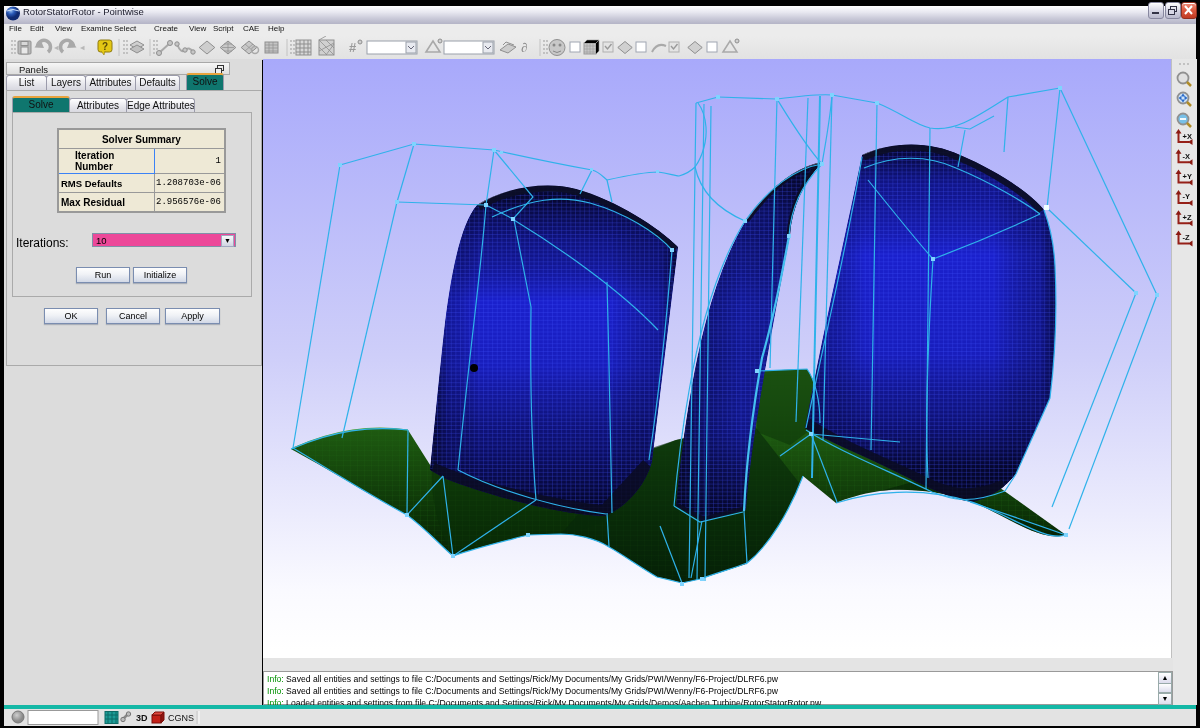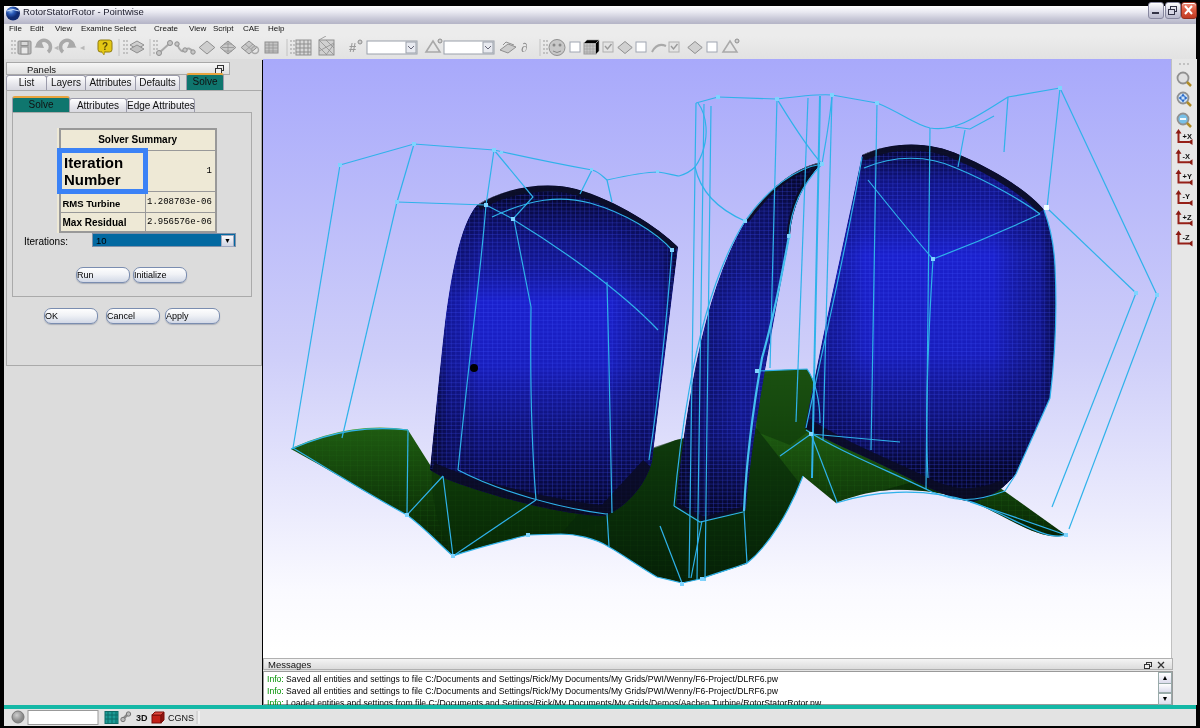--- a/index.html
+++ b/index.html
@@ -3,31 +3,31 @@
 html,body{margin:0;padding:0;width:1200px;height:728px;background:#010101;font-family:"Liberation Sans",sans-serif;overflow:hidden}
 .abs{position:absolute}
 #titlebar{left:4px;top:6px;width:1192px;height:18px;background:linear-gradient(#ffffff,#e7e7f0 35%,#c9c9d8 70%,#b4b4c6);border-bottom:1px solid #8f8fa0}
 #title{left:23px;top:6px;font-size:9.5px;font-weight:normal;color:#202030;letter-spacing:0px}
 .tbtn{top:2px;width:14px;height:15px;border:1px solid #8888a0;border-radius:3px;background:linear-gradient(#fdfdfe,#d8d8e6 50%,#b9b9cc);box-shadow:inset 0 1px 0 #fff}
 #closebtn{background:linear-gradient(#f0907e,#dd5b41 45%,#c13a22);border-color:#903020}
 #menubar{left:4px;top:24px;width:1192px;height:12px;background:#ececec;font-size:8px;color:#111}
 #menubar span{position:absolute;top:0px}
 #toolbar{left:4px;top:36px;width:1192px;height:23px;background:linear-gradient(#ececec,#e2e2e2);border-bottom:1px solid #cfcfcf}
 #leftpanel{left:4px;top:59px;width:258px;height:646px;background:#dcdcdc}
-#panelsbar{left:2px;top:3px;width:224px;height:13px;background:linear-gradient(#f6f6f6,#dedede);border:1px solid #a8a8a8;font-size:9.5px;color:#111;padding-left:20px;line-height:13px;box-sizing:border-box}
+#panelsbar{left:2px;top:3px;width:224px;height:13px;background:linear-gradient(#f6f6f6,#dedede);border:1px solid #a8a8a8;font-size:9.5px;color:#111;padding-left:12px;line-height:13px;box-sizing:border-box}
 .tab{position:absolute;font-size:10px;white-space:nowrap;overflow:hidden;color:#111;text-align:center;border:1px solid #9b9bab;border-bottom:none;border-radius:3px 3px 0 0;background:linear-gradient(#ffffff,#e4e4ea 60%,#d6d6de);line-height:14px}
 .tabactive{background:#0f766e;border-top:2px solid #e8a33d;line-height:13px}
 #viewport{left:263px;top:59px;width:908px;height:599px;background:linear-gradient(#a8a9fb,#ffffff)}
 #righttb{left:1171px;top:59px;width:25px;height:646px;background:#e7e7e7;border-left:1px solid #c0c0c0}
 #messages{left:263px;top:658px;width:910px;height:47px;background:#e4e4e4}
 #msgtitle{left:0;top:0;width:910px;height:12px;background:linear-gradient(#f4f4f4,#dcdcdc);border:1px solid #b0b0b0;font-size:9.5px;padding-left:4px;line-height:12px;box-sizing:border-box;color:#111}
 #msgbody{left:0;top:13px;width:910px;height:34px;background:#ffffff;border:1px solid #9a9a9a;box-sizing:border-box;font-size:8.6px;line-height:12px;padding:1px 0 0 3px}
 #msgbody .info{color:#009000}
 #statusbar{left:4px;top:705px;width:1192px;height:17px;background:#e3e3e3;border-top:4px solid #14b8a6}
-.btn{border:1px solid #7a8db0;border-radius:7px;background:linear-gradient(#fefefe,#f0f2f6 45%,#dde2ec 80%,#d2d8e6);font-size:9px;text-align:left;line-height:14px;color:#000;box-shadow:0 1px 1px rgba(120,130,150,.5)}
+.btn{border:1px solid #7a8db0;border-radius:0;background:linear-gradient(#fefefe,#f0f2f6 45%,#dde2ec 80%,#d2d8e6);font-size:9px;text-align:center;line-height:14px;color:#000;box-shadow:0 1px 1px rgba(120,130,150,.5)}
 </style></head>
 <body>
 <div id="titlebar" class="abs"></div>
 <div id="appicon" class="abs" style="left:5px;top:6px;width:16px;height:15px"><svg width="16" height="15">
       <defs>
         <radialGradient id="ic" cx="35%" cy="30%">
           <stop offset="0" stop-color="#9ac0f0"></stop>
           <stop offset="0.5" stop-color="#2a5ab8"></stop>
           <stop offset="1" stop-color="#102a70"></stop>
         </radialGradient>
@@ -242,35 +242,35 @@
   <div class="tab tabactive" style="left:8px;top:37px;width:56px;height:15px">Solve</div>
   <div class="tab" style="left:65px;top:39px;width:56px;height:14px">Attributes</div>
   <div class="tab" style="left:122px;top:39px;width:67px;height:14px">Edge Attributes</div>
   <div class="abs" style="left:8px;top:53px;width:238px;height:183px;border:1px solid #aaa"></div>
   <table style="position:absolute;left:53px;top:69px;border-collapse:collapse;background:#eee9d6;border:2px solid #999" cellspacing="0">
    <tbody>
         <tr>
           <td colspan="2" style="border:1px solid #999;height:16px;width:146px;text-align:center;font-size:10px;font-weight:bold;font-family:'Liberation Sans'">Solver Summary</td>
         </tr>
    <tr>
-          <td style="border:5px solid #3b82f6;width:78px;height:16px;font-size:15px;font-weight:bold;padding-left:2px">Iteration Number</td>
+          <td style="border:1px solid #3b82f6;width:78px;height:16px;font-size:10px;font-weight:bold;padding-left:16px">Iteration Number</td>
           <td style="border:1px solid #999;font-size:9px;font-family:'Liberation Mono';text-align:right;padding-right:3px">1</td>
         </tr>
    <tr>
-          <td style="border:1px solid #999;height:16px;font-size:9.5px;font-weight:bold;padding-left:2px">RMS Turbine</td>
+          <td style="border:1px solid #999;height:16px;font-size:9.5px;font-weight:bold;padding-left:2px">RMS Defaults</td>
           <td style="border:1px solid #999;font-size:9px;font-family:'Liberation Mono';text-align:right;padding-right:3px">1.208703e-06</td>
         </tr>
    <tr>
           <td style="border:1px solid #999;height:16px;font-size:10px;font-weight:bold;padding-left:2px">Max Residual</td>
           <td style="border:1px solid #999;font-size:9px;font-family:'Liberation Mono';text-align:right;padding-right:3px">2.956576e-06</td>
         </tr>
   </tbody>
     </table>
-  <div class="abs" style="left:20px;top:177px;font-size:10px">Iterations:</div>
-  <div class="abs" style="left:88px;top:174px;width:144px;height:14px;background:#0369a1;border:1px solid #8090a8;font-size:9.5px;line-height:13px;padding-left:3px;box-sizing:border-box">10<div style="position:absolute;right:1px;top:1px;width:11px;height:10px;background:linear-gradient(#f8f8fa,#d0d4e2);border:1px solid #a0a8c0;font-size:7px;text-align:center;line-height:9px">▼</div></div>
+  <div class="abs" style="left:12px;top:177px;font-size:12px">Iterations:</div>
+  <div class="abs" style="left:88px;top:174px;width:144px;height:14px;background:#ec4899;border:1px solid #8090a8;font-size:9.5px;line-height:13px;padding-left:3px;box-sizing:border-box">10<div style="position:absolute;right:1px;top:1px;width:11px;height:10px;background:linear-gradient(#f8f8fa,#d0d4e2);border:1px solid #a0a8c0;font-size:7px;text-align:center;line-height:9px">▼</div></div>
   <div class="btn abs" style="left:72px;top:208px;width:52px;height:14px">Run</div>
   <div class="btn abs" style="left:129px;top:208px;width:52px;height:14px">Initialize</div>
   <div class="btn abs" style="left:40px;top:249px;width:52px;height:14px">OK</div>
   <div class="btn abs" style="left:102px;top:249px;width:52px;height:14px">Cancel</div>
   <div class="btn abs" style="left:161px;top:249px;width:53px;height:14px">Apply</div>
 </div>
 <div id="viewport" class="abs"><svg id="scene" width="908" height="599" viewBox="263 59 908 599">
 <defs>
 <linearGradient id="grn" x1="0" y1="360" x2="0" y2="600" gradientUnits="userSpaceOnUse">
 <stop offset="0" stop-color="#2e761c"></stop>
@@ -501,25 +501,20 @@
       <path d="M6.5,154.2 v10 h10.5" fill="none" stroke="#962018" stroke-width="2"></path>
       <path d="M6.5,151.2 l-3,4.5 h6 z" fill="#8b1a12"></path>
       <path d="M16,164.2 l4.5,-3 v6 z" fill="#8b1a12"></path>
       <text x="10.5" y="160.7" font-size="7.5" font-weight="bold" fill="#101010" font-family="Liberation Sans">+Z</text>
       <path d="M6.5,174.5 v10 h10.5" fill="none" stroke="#962018" stroke-width="2"></path>
       <path d="M6.5,171.5 l-3,4.5 h6 z" fill="#8b1a12"></path>
       <path d="M16,184.5 l4.5,-3 v6 z" fill="#8b1a12"></path>
       <text x="10.5" y="181" font-size="7.5" font-weight="bold" fill="#101010" font-family="Liberation Sans">-Z</text>
     </svg></div>
 <div id="messages" class="abs">
-  <div id="msgtitle" class="abs">Messages<svg width="22" height="9" style="position:absolute;right:6px;top:1px">
-        <rect x="2.5" y="2.5" width="5" height="4" fill="none" stroke="#333"></rect>
-        <rect x="0.5" y="4.5" width="5" height="4" fill="#eee" stroke="#333"></rect>
-        <path d="M14,2 L20,8 M20,2 L14,8" stroke="#333" stroke-width="1.3"></path>
-      </svg></div>
   <div id="msgbody" class="abs"><span class="info">Info:</span> Saved all entities and settings to file C:/Documents and Settings/Rick/My Documents/My Grids/PWI/Wenny/F6-Project/DLRF6.pw<br>
 <span class="info">Info:</span> Saved all entities and settings to file C:/Documents and Settings/Rick/My Documents/My Grids/PWI/Wenny/F6-Project/DLRF6.pw<br>
 <span class="info">Info:</span> Loaded entities and settings from file C:/Documents and Settings/Rick/My Documents/My Grids/Demos/Aachen Turbine/RotorStatorRotor.pw</div>
   <div class="abs" style="left:895px;top:14px;width:13px;height:32px;background:#e8e8e8">
     <div style="position:absolute;top:0;width:12px;height:10px;border:1px solid #9aa;background:linear-gradient(#fff,#dde);font-size:7px;text-align:center;line-height:10px">▲</div>
     <div style="position:absolute;top:11px;width:12px;height:8px;border:1px solid #9aa;background:linear-gradient(#fff,#dde)"></div>
     <div style="position:absolute;top:21px;width:12px;height:10px;border:1px solid #9aa;background:linear-gradient(#fff,#dde);font-size:7px;text-align:center;line-height:10px">▼</div>
   </div>
 </div>
 <div id="statusbar" class="abs">

